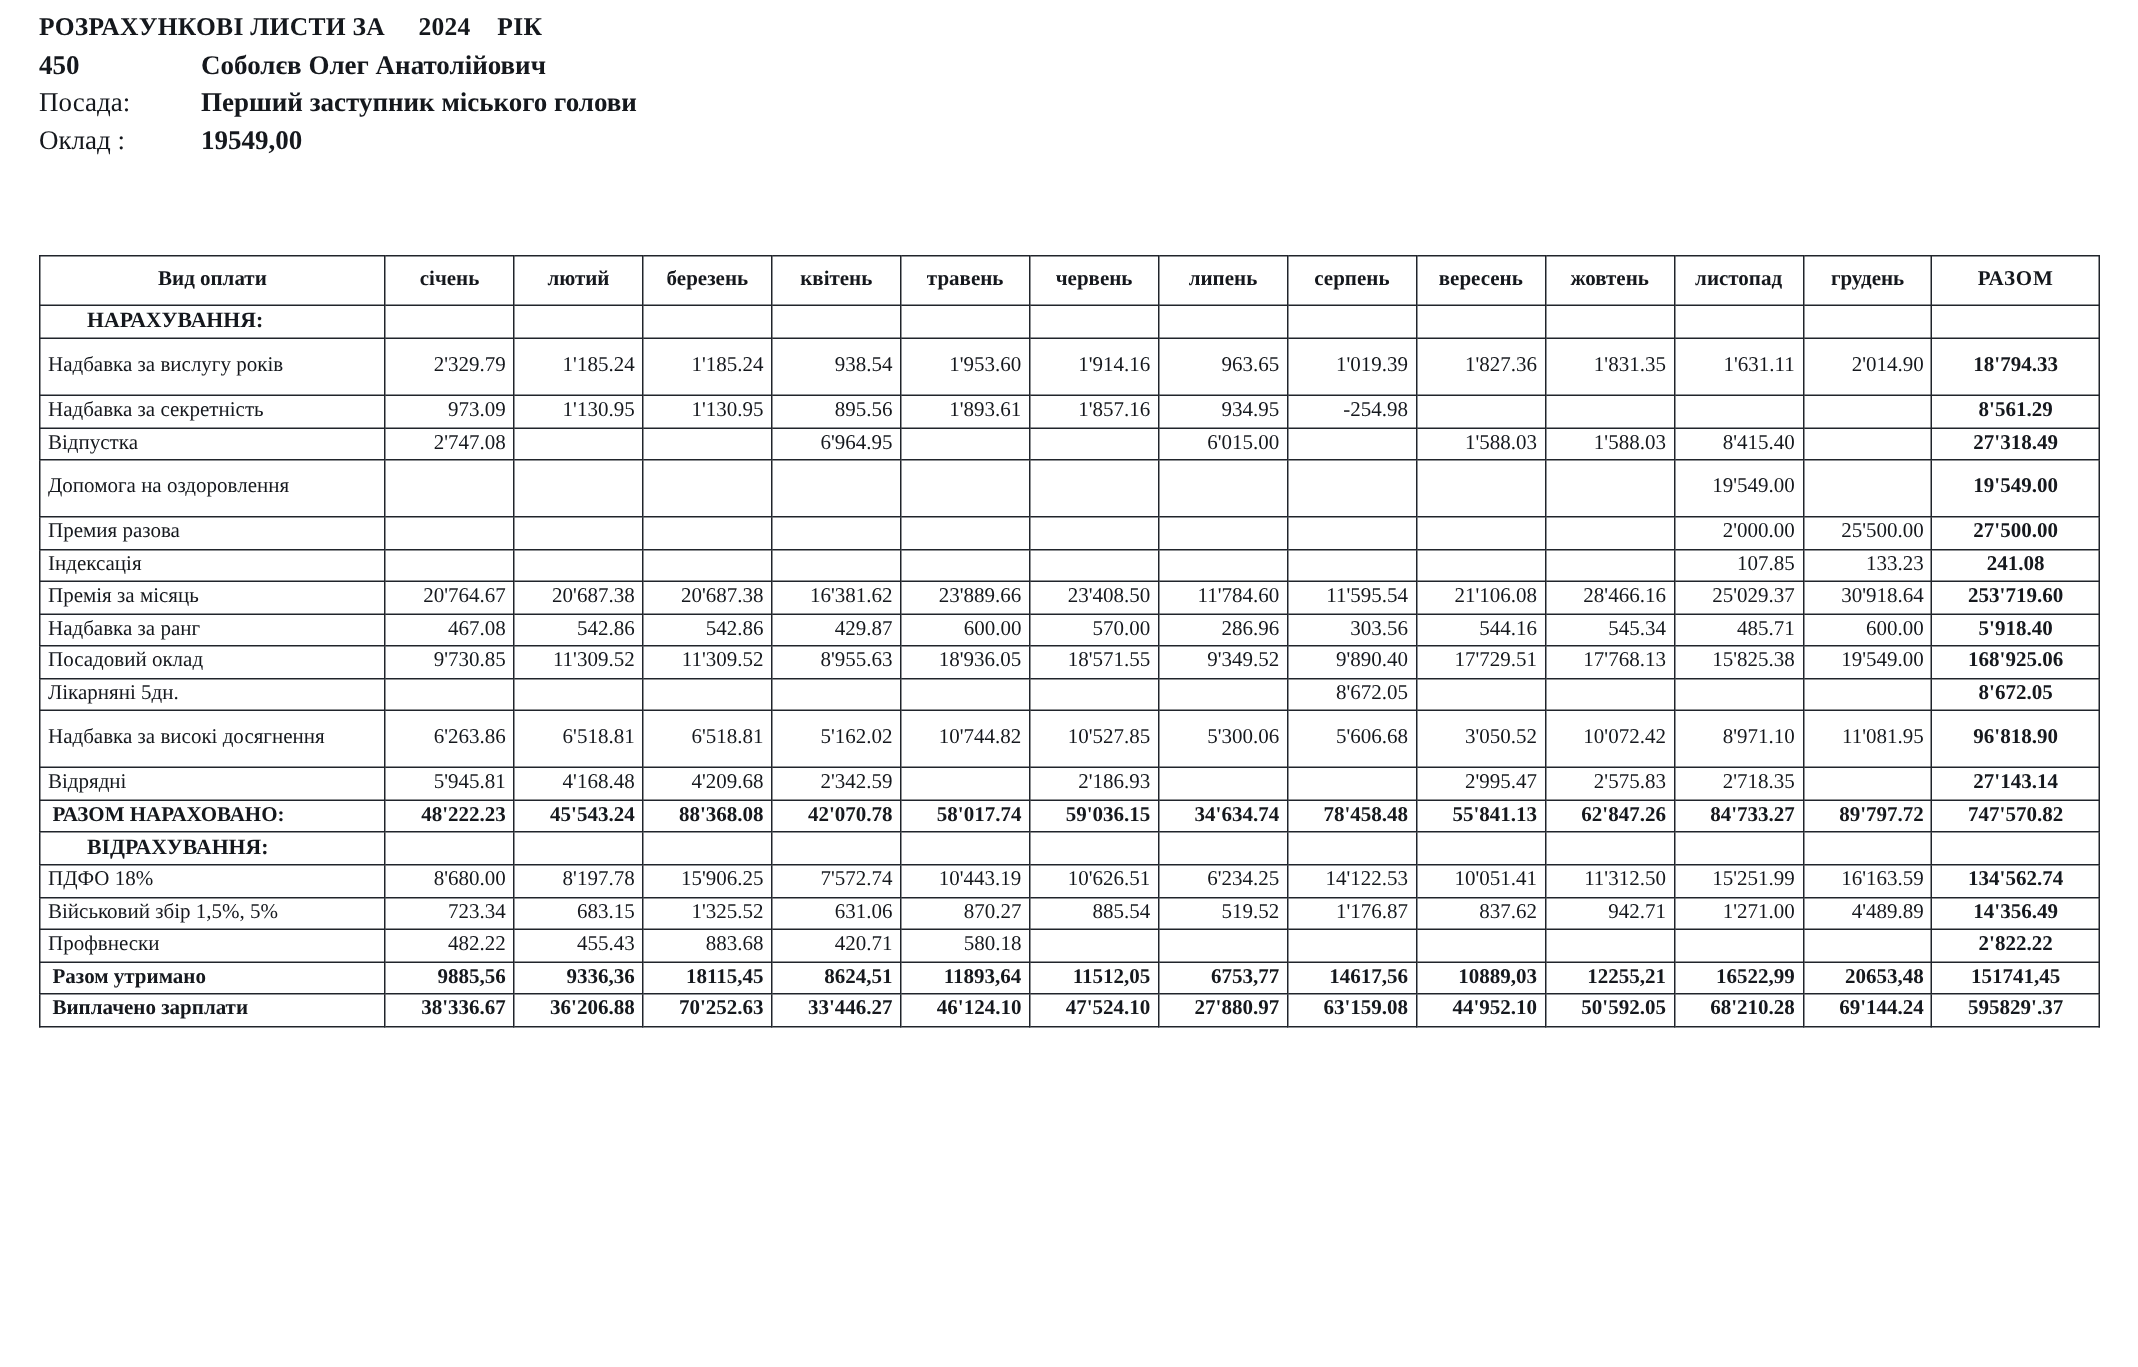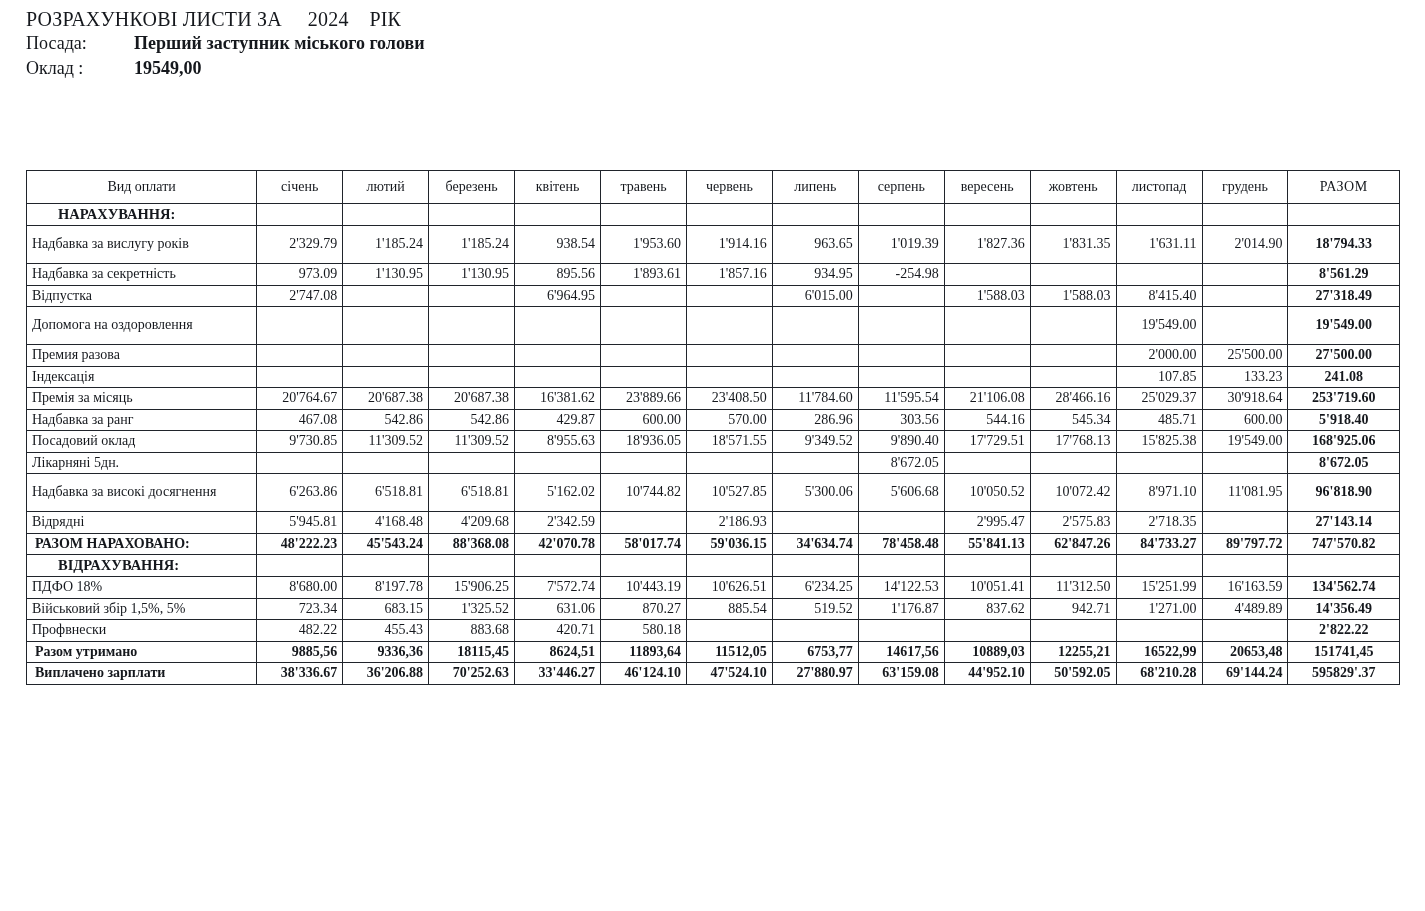--- a/index.html
+++ b/index.html
@@ -28,22 +28,22 @@
     top: 8px;
     width: 1000px;
   }
   .hdr-row {
     display: flex;
     align-items: baseline;
     margin-bottom: 3px;
     height: 22px;
   }
   .hdr-title {
-    font-weight: normal;
-    font-size: 20px;
+    font-weight: bold;
+    font-size: 17px;
     letter-spacing: 0.2px;
     white-space: pre;
   }
   .hdr-label {
     font-size: 18px;
     width: 108px;
     flex: 0 0 108px;
     font-weight: normal;
   }
   .hdr-label.bold {
@@ -67,21 +67,21 @@
     font-size: 13.5px;
   }
   table.payroll td, table.payroll th {
     border: 1px solid #20242b;
     padding: 2px 5px;
     vertical-align: middle;
     line-height: 1.18;
   }
   table.payroll thead th {
     text-align: center;
-    font-weight: normal;
+    font-weight: bold;
     font-size: 14px;
     height: 26px;
     padding: 3px 2px;
   }
   th.col-name { width: 212px; }
   th.col-m { width: 76px; }
   th.col-total { width: 100px; font-size: 16px; letter-spacing: 0.5px; }
 
   td.name {
     text-align: left;
@@ -123,20 +123,24 @@
   .xtall { height: 68px; }
 </style>
 </head>
 <body>
 
 <div class="page">
 
   <div class="header">
     <div class="hdr-row">
       <span class="hdr-title">РОЗРАХУНКОВІ ЛИСТИ ЗА     2024    РІК</span>
+    </div>
+    <div class="hdr-row">
+      <span class="hdr-label bold">450</span>
+      <span class="hdr-value">Соболєв Олег Анатолійович</span>
     </div>
     <div class="hdr-row">
       <span class="hdr-label">Посада:</span>
       <span class="hdr-value">Перший заступник міського голови</span>
     </div>
     <div class="hdr-row">
       <span class="hdr-label">Оклад :</span>
       <span class="hdr-value">19549,00</span>
     </div>
   </div>
@@ -355,21 +359,21 @@
         <tr class="tall">
           <td class="name">Надбавка за високі досягнення</td>
           <td class="num">6'263.86</td>
           <td class="num">6'518.81</td>
           <td class="num">6'518.81</td>
           <td class="num">5'162.02</td>
           <td class="num">10'744.82</td>
           <td class="num">10'527.85</td>
           <td class="num">5'300.06</td>
           <td class="num">5'606.68</td>
-          <td class="num">10'050.52</td>
+          <td class="num">3'050.52</td>
           <td class="num">10'072.42</td>
           <td class="num">8'971.10</td>
           <td class="num">11'081.95</td>
           <td class="total">96'818.90</td>
         </tr>
 
         <tr>
           <td class="name">Відрядні</td>
           <td class="num">5'945.81</td>
           <td class="num">4'168.48</td>

